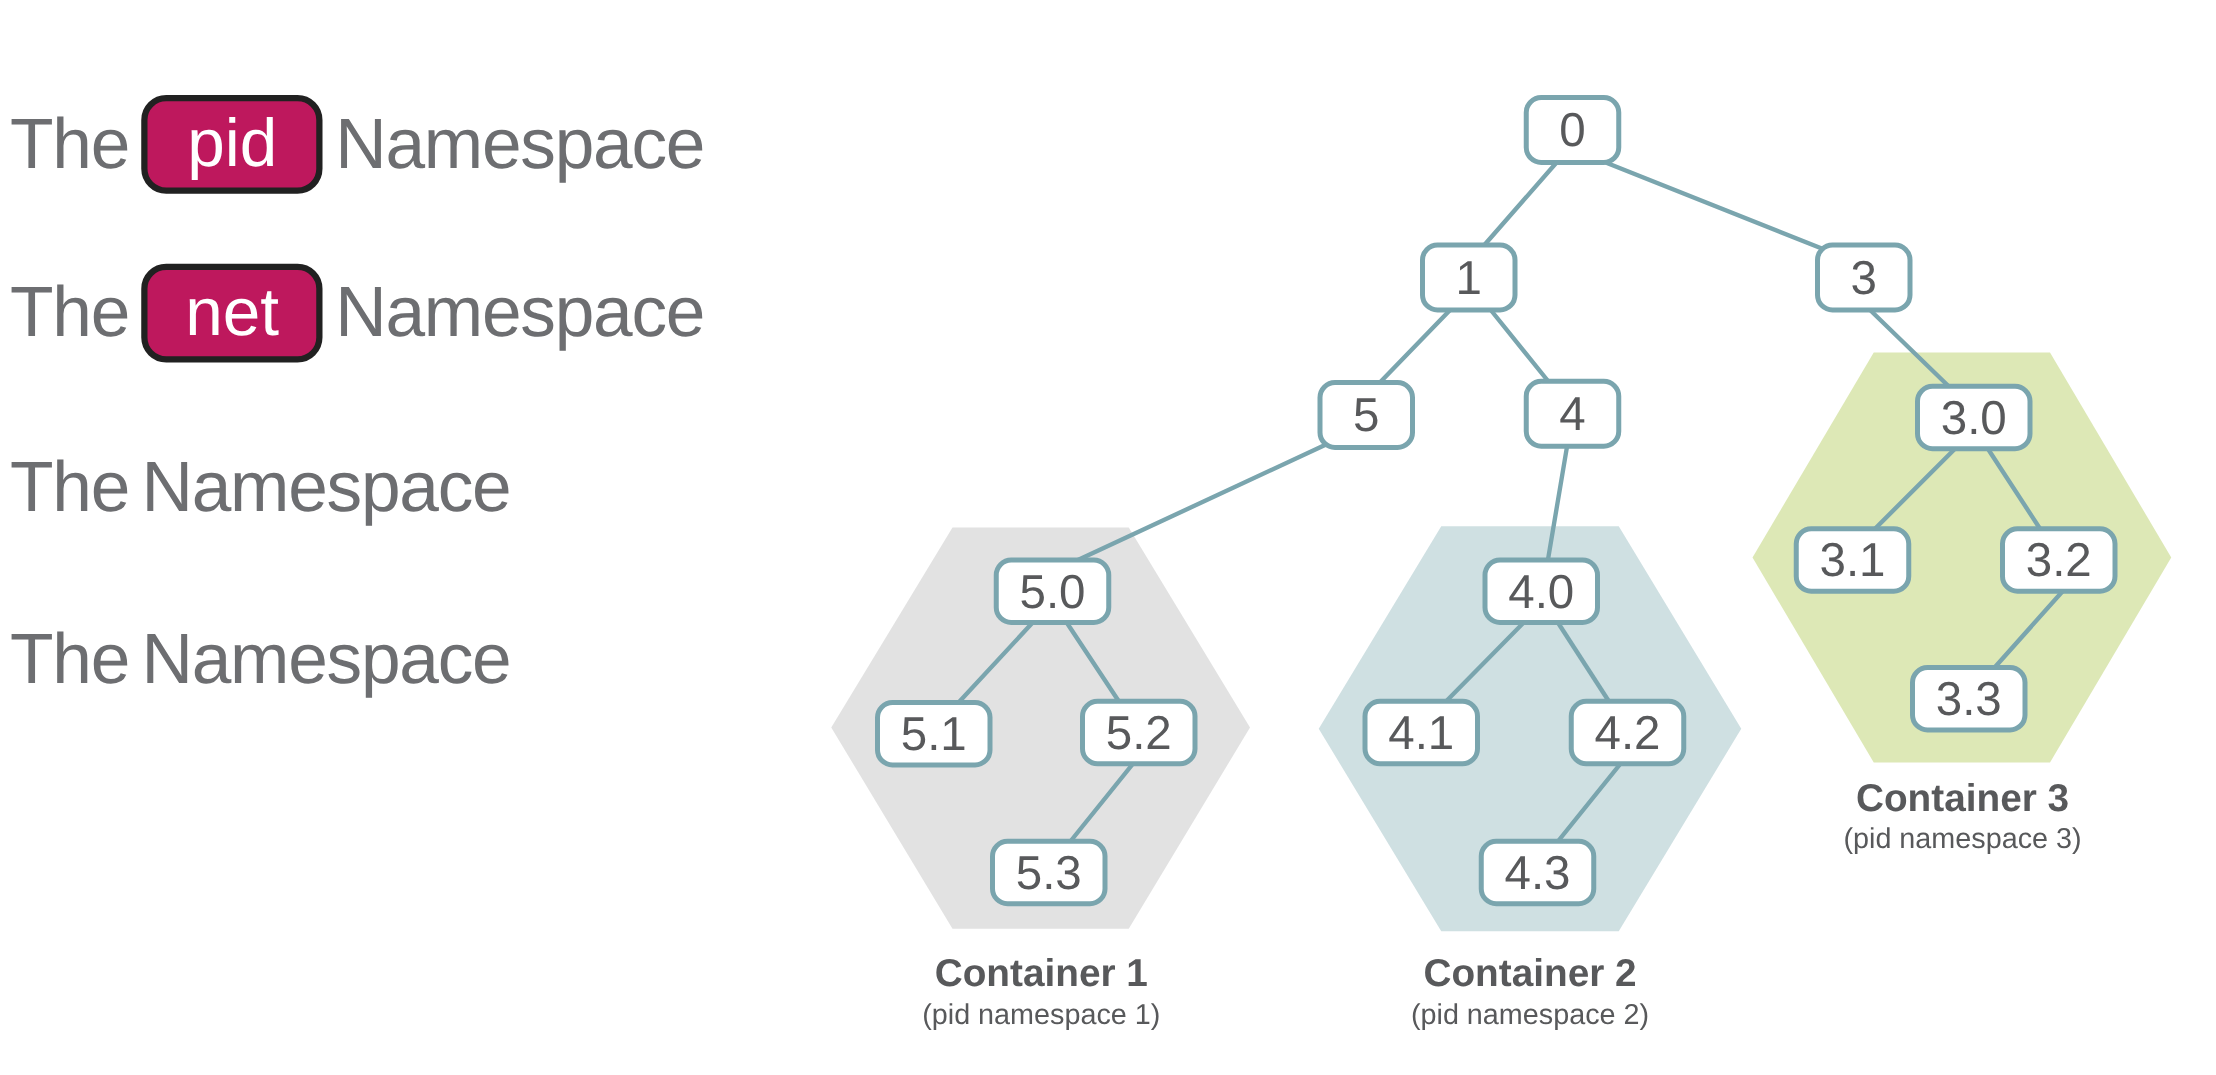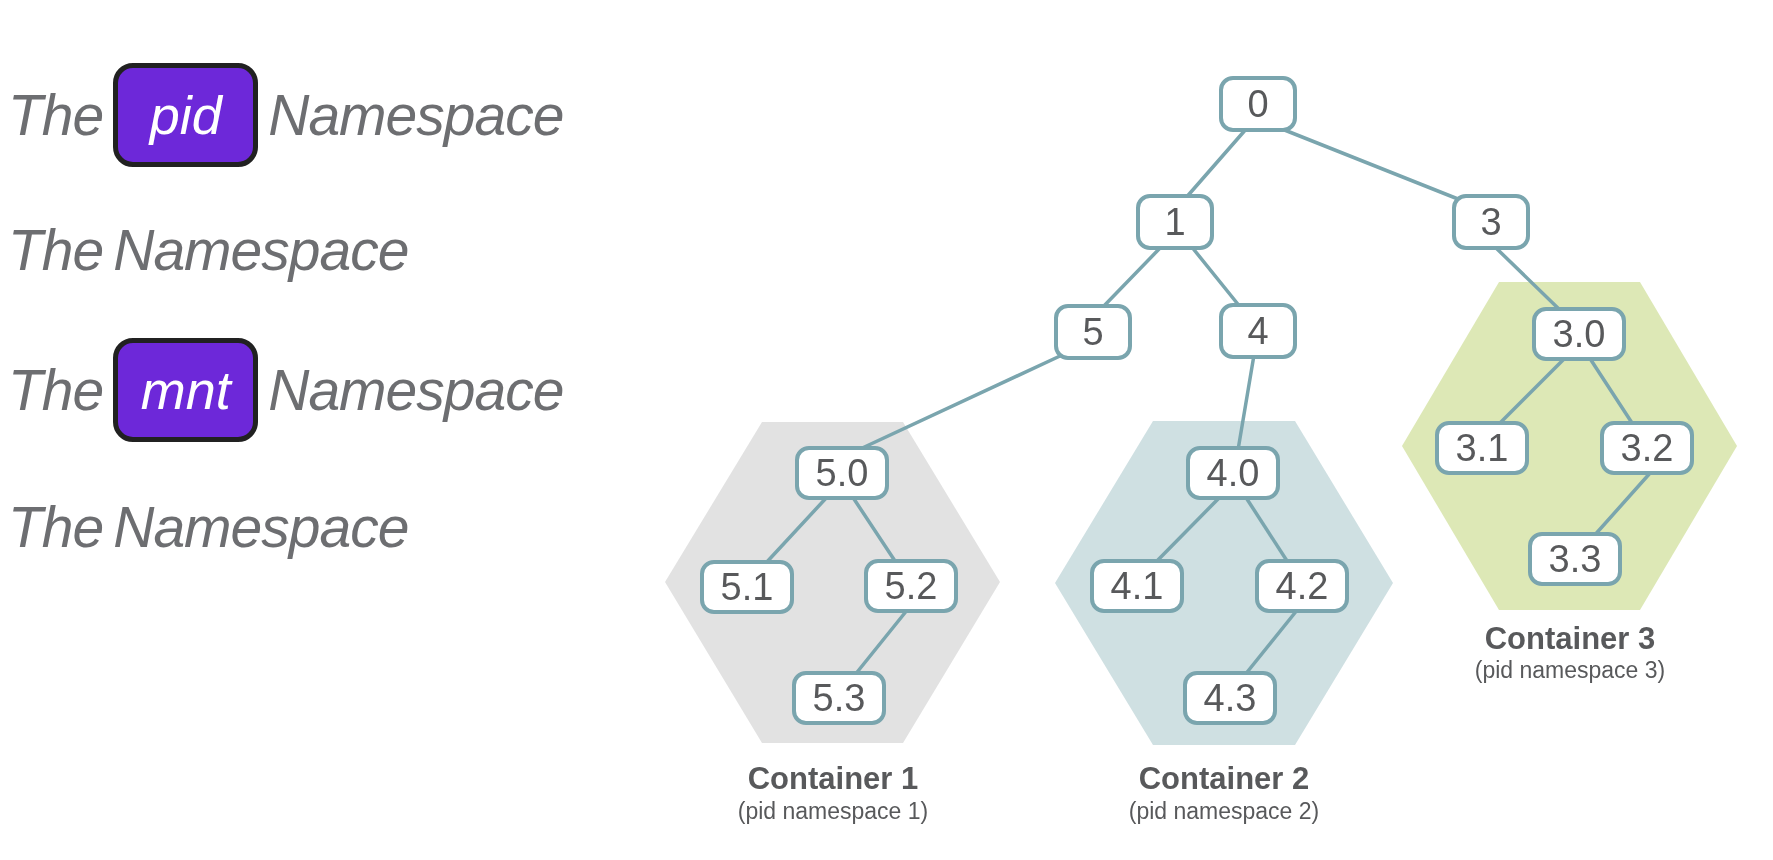--- a/index.html
+++ b/index.html
@@ -5,21 +5,21 @@
   html, body { margin: 0; padding: 0; background: #ffffff; }
   .stage {
     position: relative;
     width: 1773px;
     height: 860px;
     background: #ffffff;
     overflow: hidden;
     font-family: "Liberation Sans", sans-serif;
   }
   
-  .left-panel { position: absolute; inset: 0; font-style: italic; }
+  .left-panel { position: absolute; inset: 0; }
   .ns-row {
     position: absolute;
     left: 8px;
     height: 92px;
     display: flex;
     align-items: center;
     gap: 10px;
     white-space: nowrap;
   }
   .ns-row.r0 { top: 69px; }
@@ -27,22 +27,22 @@
   .ns-row.r2 { top: 344px; }
   .ns-row.r3 { top: 481px; }
   .ns-prefix, .ns-suffix {
     font-size: 57px;
     color: #6d6e71;
     letter-spacing: -1px;
   }
   .ns-badge {
     box-sizing: border-box;
     width: 145px;
-    height: 104px;
-    background: #6d28d9;
+    height: 79px;
+    background: #be185d;
     border: 5px solid #212121;
     border-radius: 20px;
     color: #ffffff;
     font-size: 54px;
     display: flex;
     align-items: center;
     justify-content: center;
   }
   
   .tree-svg { position: absolute; left: 0; top: 0; }
@@ -84,25 +84,25 @@
 <div class="stage">
 
   <div class="left-panel">
     <div class="ns-row r0">
       <span class="ns-prefix">The</span>
       <span class="ns-badge">pid</span>
       <span class="ns-suffix">Namespace</span>
     </div>
     <div class="ns-row r1">
       <span class="ns-prefix">The</span>
+      <span class="ns-badge">net</span>
       <span class="ns-suffix">Namespace</span>
     </div>
     <div class="ns-row r2">
       <span class="ns-prefix">The</span>
-      <span class="ns-badge">mnt</span>
       <span class="ns-suffix">Namespace</span>
     </div>
     <div class="ns-row r3">
       <span class="ns-prefix">The</span>
       <span class="ns-suffix">Namespace</span>
     </div>
   </div>
 
   <svg class="tree-svg" width="1773" height="860" viewBox="0 0 1773 860">
 

